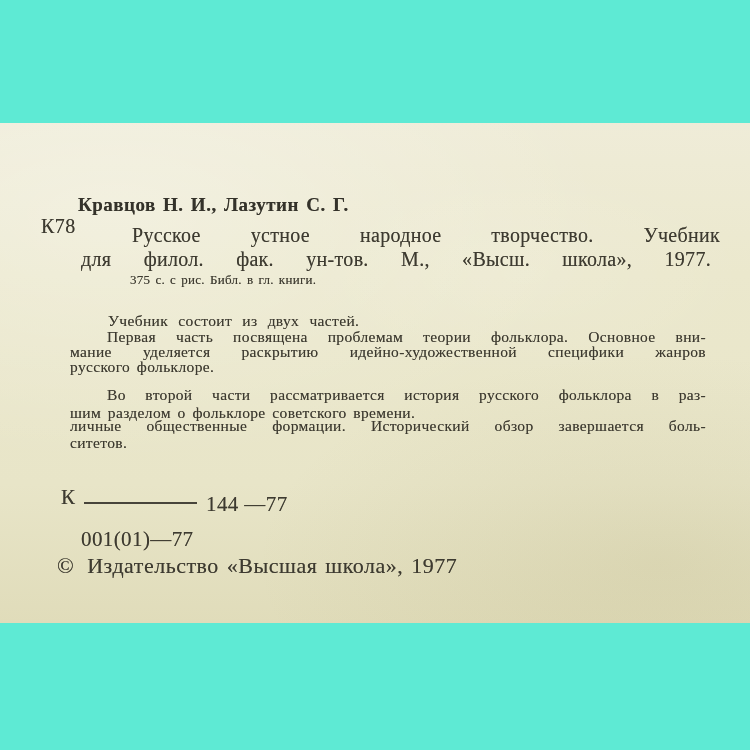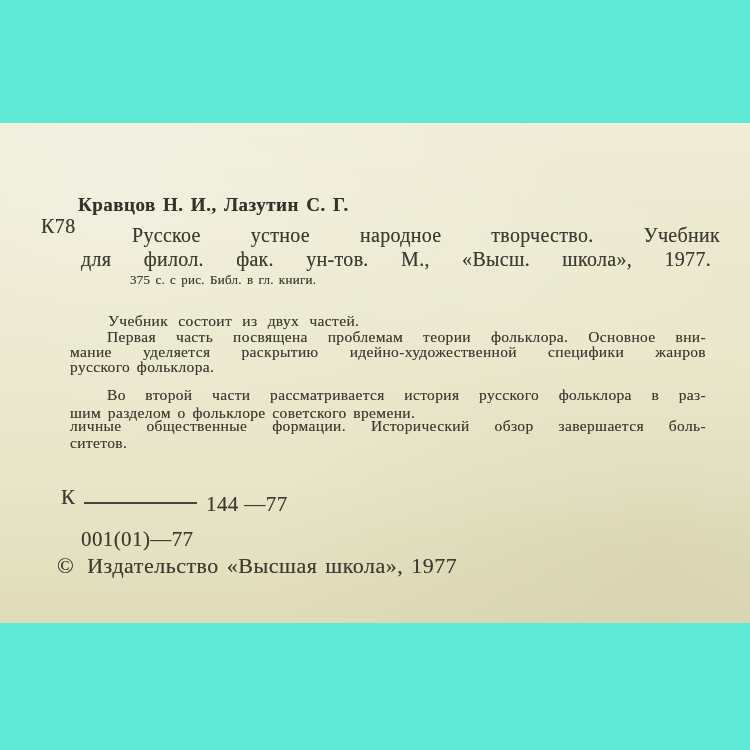--- a/index.html
+++ b/index.html
@@ -91,21 +91,21 @@
 
     <div class="l authors">Кравцов Н. И., Лазутин С. Г.</div>
     <div class="l k78">К78</div>
     <div class="l bib1 just">Русское устное народное творчество. Учебник</div>
     <div class="l bib2 just">для филол. фак. ун-тов. М., «Высш. школа», 1977.</div>
     <div class="l bib3">375 с. с рис. Библ. в гл. книги.</div>
 
     <div class="l ann a1">Учебник состоит из двух частей.</div>
     <div class="l ann a2 just">Первая часть посвящена проблемам теории фольклора. Основное вни-</div>
     <div class="l ann a3 just">мание уделяется раскрытию идейно-художественной специфики жанров</div>
-    <div class="l ann a4">русского фольклора.</div>
+    <div class="l ann a4">русского фольклоре.</div>
     <div class="l ann a5 just">Во второй части рассматривается история русского фольклора в раз-</div>
     <div class="l ann a6 just">личные общественные формации. Исторический обзор завершается боль-</div>
     <div class="l ann a7">шим разделом о фольклоре советского времени.</div>
     <div class="l ann a9">ситетов.</div>
 
     <div class="l cat cat-k">К</div>
     <div class="frac-bar"></div>
     <div class="l cat cat-den">001(01)—77</div>
     <div class="l cat cat-suf">144 —77</div>
 

